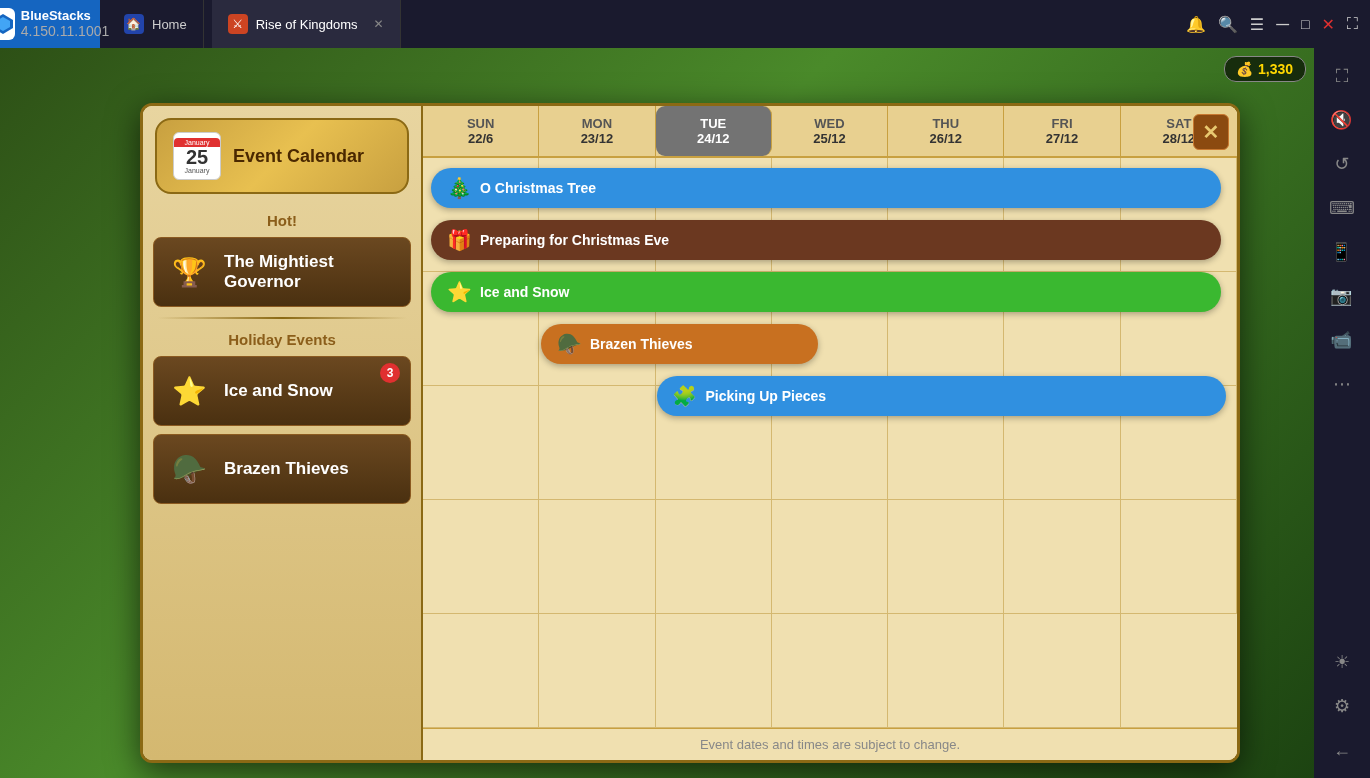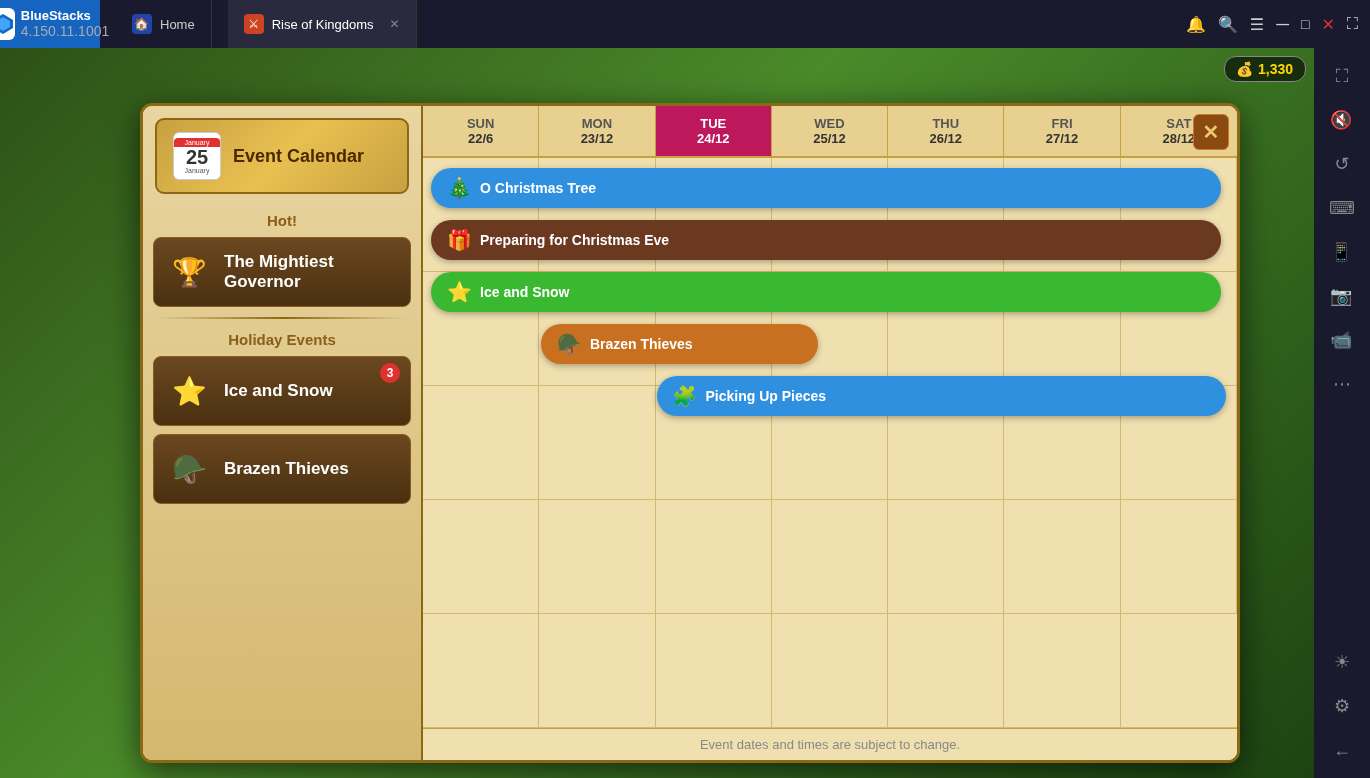--- a/index.html
+++ b/index.html
@@ -11,21 +11,21 @@
       height: 48px;
       background: #1a1a2e;
       display: flex;
       align-items: center;
       position: relative;
       z-index: 100;
     }
     .taskbar-left {
       display: flex;
       align-items: center;
-      gap: 16px;
+      gap: 8px;
     }
     .bs-logo {
       width: 100px;
       height: 48px;
       background: #1565c0;
       display: flex;
       align-items: center;
       justify-content: center;
       gap: 6px;
       padding: 0 8px;
@@ -146,21 +146,21 @@
       display: flex;
       flex-direction: column;
       border-right: 2px solid #8b6914;
       overflow-y: auto;
     }
 
     
     .ec-header {
       background: linear-gradient(135deg, #c8a040 0%, #e8c050 50%, #c8a040 100%);
       margin: 12px;
-      border-radius: 9px;
+      border-radius: 16px;
       padding: 12px 16px;
       display: flex;
       align-items: center;
       gap: 12px;
       border: 2px solid #8b6914;
       cursor: pointer;
     }
     .calendar-icon {
       width: 48px;
       height: 48px;
@@ -254,21 +254,21 @@
     }
     .day-header {
       text-align: center;
       padding: 10px 12px;
       border-right: 1px solid #c8a040;
       cursor: pointer;
     }
     .day-header:last-child { border-right: none; }
     .day-name { font-size: 13px; font-weight: bold; color: #555; }
     .day-date { font-size: 13px; font-weight: bold; color: #333; }
-    .day-header.active { background: #be185d; border-radius: 0; }
+    .day-header.active { background: #737373; border-radius: 9px; }
     .day-header.active .day-name { color: #fff; }
     .day-header.active .day-date { color: #fff; }
 
     
     .calendar-body {
       flex: 1;
       position: relative;
       overflow: hidden;
     }
     .calendar-grid {

